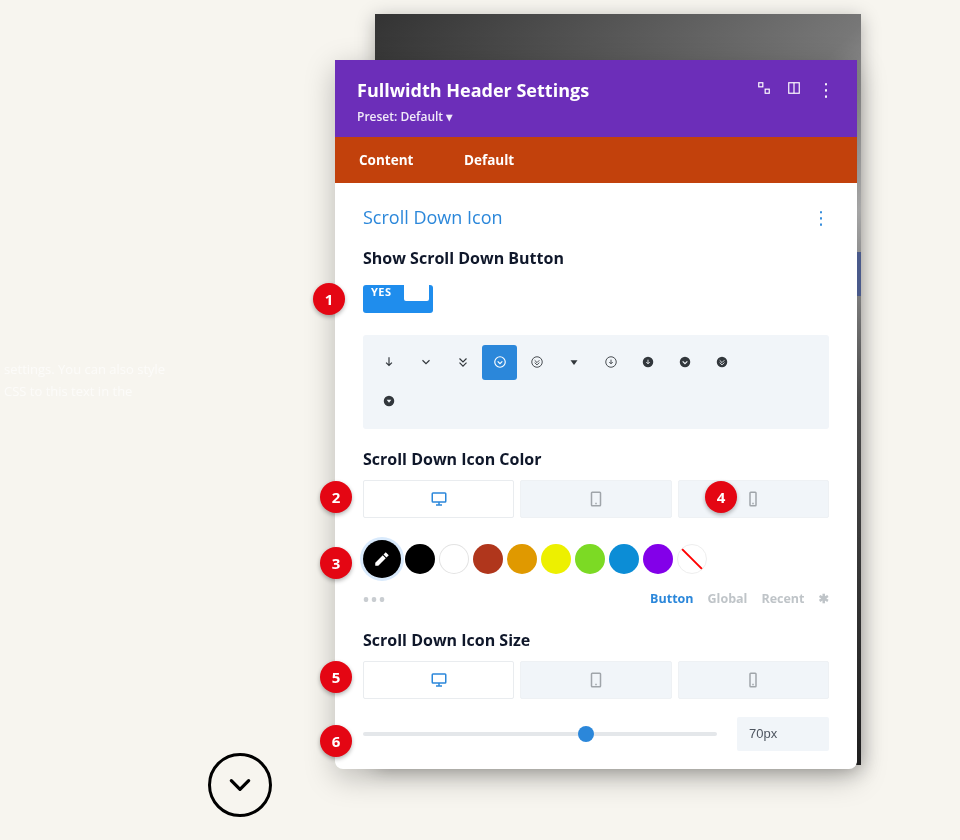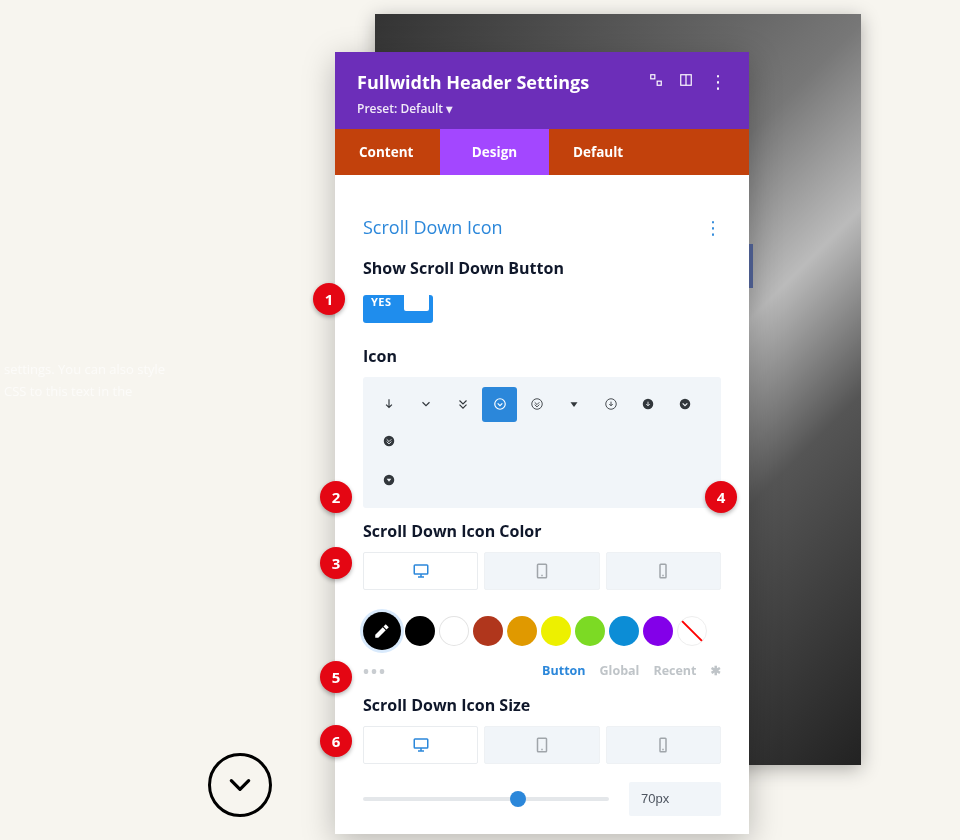--- a/index.html
+++ b/index.html
@@ -48,26 +48,27 @@
     border-radius:50%;
     display:flex;
     align-items:center;
     justify-content:center;
   }
   .scroll-circle svg { width:26px; height:26px; }
 
   .panel {
     position:absolute;
     left:335px;
-    top:52px;
-    width:414px;
+    top:60px;
+    width:522px;
     background:#fff;
     box-shadow:0 8px 30px rgba(0,0,0,0.25);
     display:flex;
     flex-direction:column;
+    border-radius:8px;
   }
   .panel-header {
     background:#6c2eb9;
     color:#fff;
     padding:18px 22px 12px;
   }
   .panel-header-row {
     display:flex;
     justify-content:space-between;
     align-items:flex-start;
@@ -90,21 +91,21 @@
   }
   .tab.content { width:105px; padding-left:24px; text-align:left; }
   .tab.design { width:109px; }
   .tab.advanced { flex:1; text-align:left; padding-left:24px; }
   .tab.active { background:#a347ff; }
 
   .panel-body {
     padding:22px 28px 18px;
     position:relative;
   }
-  .section-title-row { display:flex; justify-content:space-between; align-items:center; margin-top:18px; margin-bottom:18px; }
+  .section-title-row { display:flex; justify-content:space-between; align-items:center; margin-bottom:18px; }
   .section-title { color:#2b87da; font-size:18px; font-weight:400; }
   .section-menu { color:#2b87da; font-size:18px; letter-spacing:-1px; }
   .field-label { font-size:16px; font-weight:700; color:#0f172a; margin-bottom:10px; }
   .toggle {
     display:inline-flex;
     align-items:center;
     background:#1f8ded;
     border-radius:3px;
     height:28px;
     width:70px;
@@ -130,21 +131,21 @@
     width:35px; height:35px;
     display:flex; align-items:center; justify-content:center;
     border-radius:3px;
     color:#32373c;
     cursor:pointer;
   }
   .icon-cell.selected { background:#2b87da; color:#fff; }
   .icon-cell svg { width:14px; height:14px; fill:currentColor; }
   .icon-break { flex-basis:100%; height:0; }
 
-  .section-block { margin-top:12px; }
+  .section-block { margin-top:19px; }
   .device-tabs {
     display:flex;
     gap:6px;
   }
   .device-tab {
     flex:1;
     height:38px;
     border:1px solid #e9ecef;
     background:#fff;
     display:flex;
@@ -257,38 +258,36 @@
               <rect x="3" y="3" width="18" height="18" fill="none" stroke="#fff" stroke-width="2"></rect>
               <line x1="12" y1="3" x2="12" y2="21" stroke="#fff" stroke-width="2"></line>
             </svg></span>
         <span style="font-size:18px;line-height:1;">⋮</span>
       </div>
     </div>
   </div>
 
   <div class="tabs">
     <div class="tab content">Content</div>
-    <div class="tab design active">Design</div>
     <div class="tab advanced">Default</div>
   </div>
 
   <div class="panel-body">
     <div class="section-title-row">
       <div class="section-title">Scroll Down Icon</div>
       <div class="section-menu">⋮</div>
     </div>
 
     <div class="field-label">Show Scroll Down Button</div>
     <div class="toggle">
       <span class="toggle-text">YES</span>
       <span class="toggle-knob"></span>
     </div>
 
     <div class="icon-picker">
-      <div class="field-label">Icon</div>
       <div class="icon-grid">
         <div class="icon-cell">
             <svg viewBox="0 0 24 24">
               <path d="M12 4v14M7 13l5 5 5-5" fill="none" stroke="currentColor" stroke-width="2"></path>
             </svg>
           </div>
         <div class="icon-cell">
             <svg viewBox="0 0 24 24">
               <path d="M6 9l6 6 6-6" fill="none" stroke="currentColor" stroke-width="2"></path>
             </svg>

